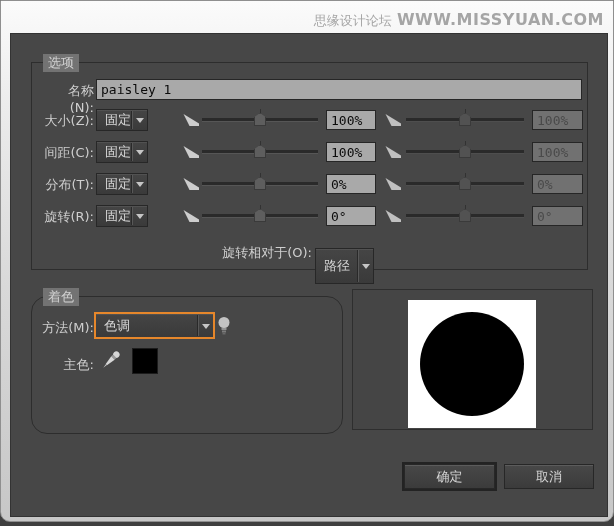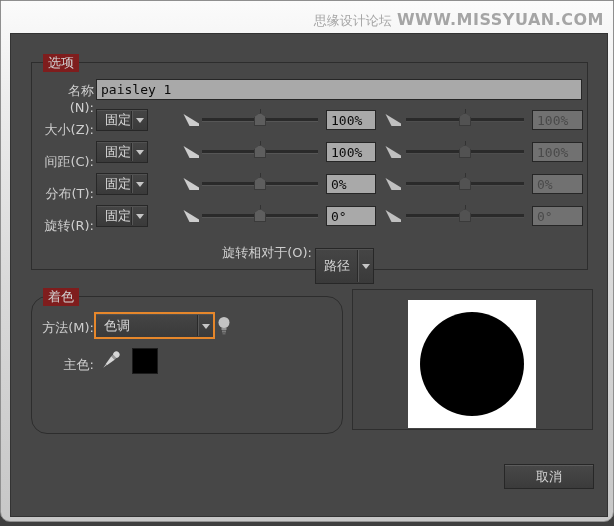--- a/index.html
+++ b/index.html
@@ -13,21 +13,21 @@
   .titlebar-title { position:absolute; left:10px; top:7px; font-size:13px; font-weight:bold; color:#262626; }
   .watermark { position:absolute; right:9px; top:9px; color:#a5a5a5; white-space:nowrap; }
   .watermark .site { font-size:13px; }
   .watermark .url { font-size:16px; font-weight:bold; letter-spacing:.5px; }
 
   
   .panel { position:absolute; left:9px; top:32px; width:598px; height:484px;
            background:#474747; border:1px solid #333; color:#cfcfcf; font-size:13px; }
 
   .groupbox { position:absolute; border:1px solid #2d2d2d; }
-  .groupbox .legend { position:absolute; top:-9px; left:11px; background:#7f1d1d; padding:0 5px; color:#d2d2d2; font-size:13px; }
+  .groupbox .legend { position:absolute; top:-9px; left:11px; background:#737373; padding:0 5px; color:#d2d2d2; font-size:13px; }
 
   .flabel { position:absolute; width:63px; text-align:right; color:#cfcfcf; }
 
   .textfield { position:absolute; border:1px solid #262626; background:#a9a9a9; color:#0b0b0b;
                font:13px "DejaVu Sans Mono","Liberation Mono",monospace; padding:0 4px; }
   .textfield:disabled, .textfield.dim { background:#717171; color:#4a4a4a; }
 
   
   .dd { position:absolute; background:linear-gradient(180deg,#454545,#3a3a3a);
         border:1px solid #272727; box-shadow:inset 0 1px 0 rgba(255,255,255,.07); cursor:default; }
@@ -44,21 +44,21 @@
   .slider .thumb { position:absolute; left:50%; margin-left:-6px; top:2px; width:12px; height:13px;
         background:#5e5e5e; clip-path:polygon(50% 0%,100% 32%,100% 100%,0% 100%,0% 32%);
         box-shadow:inset 0 0 0 1px #3a3a3a; }
   .slider .stem { position:absolute; left:50%; top:-2px; width:1px; height:4px; background:#323232; }
   .slider.dim .thumb { background:#525252; }
   .slider.dim .track { box-shadow:0 1px 0 #4e4e4e; }
 
   .ramp-icon { position:absolute; width:17px; height:15px; }
 
   .row { position:absolute; left:0; width:100%; height:24px; }
-  .row .rlabel   { position:absolute; left:20px; width:63px; text-align:right; top:12px; }
+  .row .rlabel   { position:absolute; left:20px; width:63px; text-align:right; top:3px; }
   .row .dd1      { left:85px;  top:0;  width:52px;  height:22px; }
   .row .ramp1    { left:172px; top:3px; }
   .row .slider1  { left:191px; top:2px; width:116px; }
   .row .vf1      { left:315px; top:1px; width:50px; height:20px; }
   .row .ramp2    { left:374px; top:3px; }
   .row .slider2  { left:395px; top:2px; width:118px; }
   .row .vf2      { left:521px; top:1px; width:51px; height:20px; }
 
   
   .preview { position:absolute; left:341px; top:255px; width:241px; height:141px;
@@ -243,17 +243,18 @@
         </g>
       </svg>
       <div class="swatch" style="left:121px; top:314px;"></div>
 
       <div class="preview">
         <div class="canvas">
           <div class="dot"></div>
         </div>
       </div>
 
+      <div class="btn default" style="left:393px; top:430px; width:91px;">确定</div>
       <div class="btn" style="left:493px; top:430px; width:90px;">取消</div>
 
     </div>
   </div>
 </div>
 
 </body></html>

